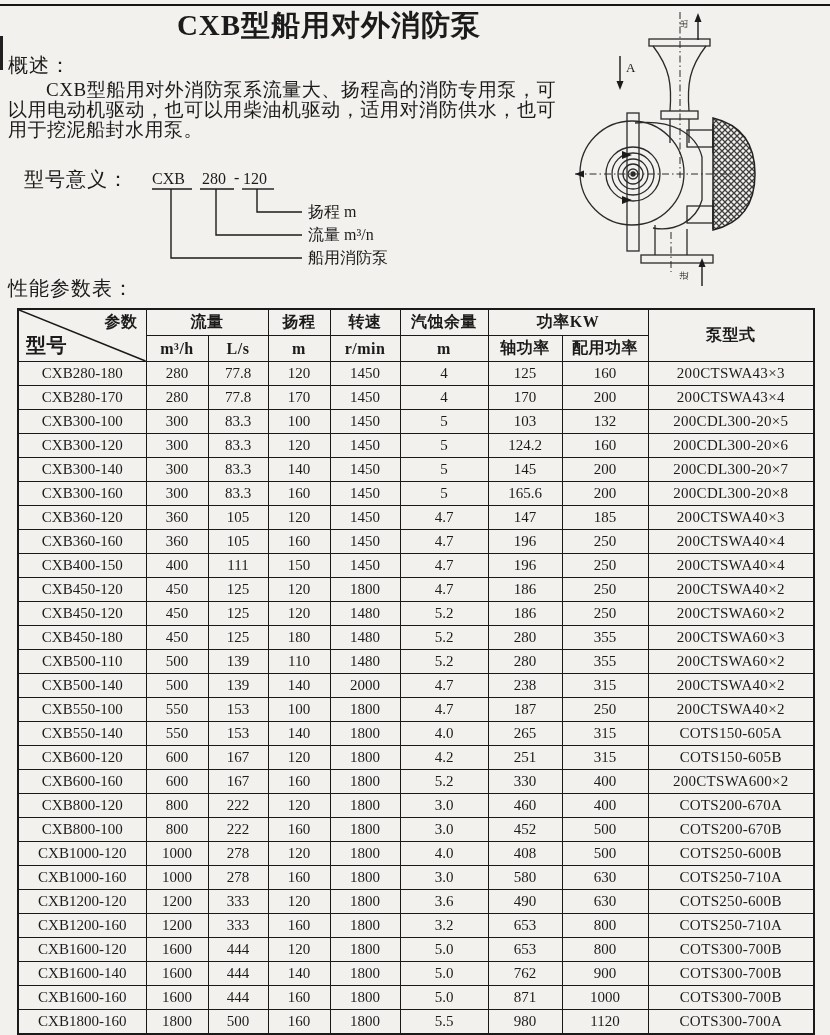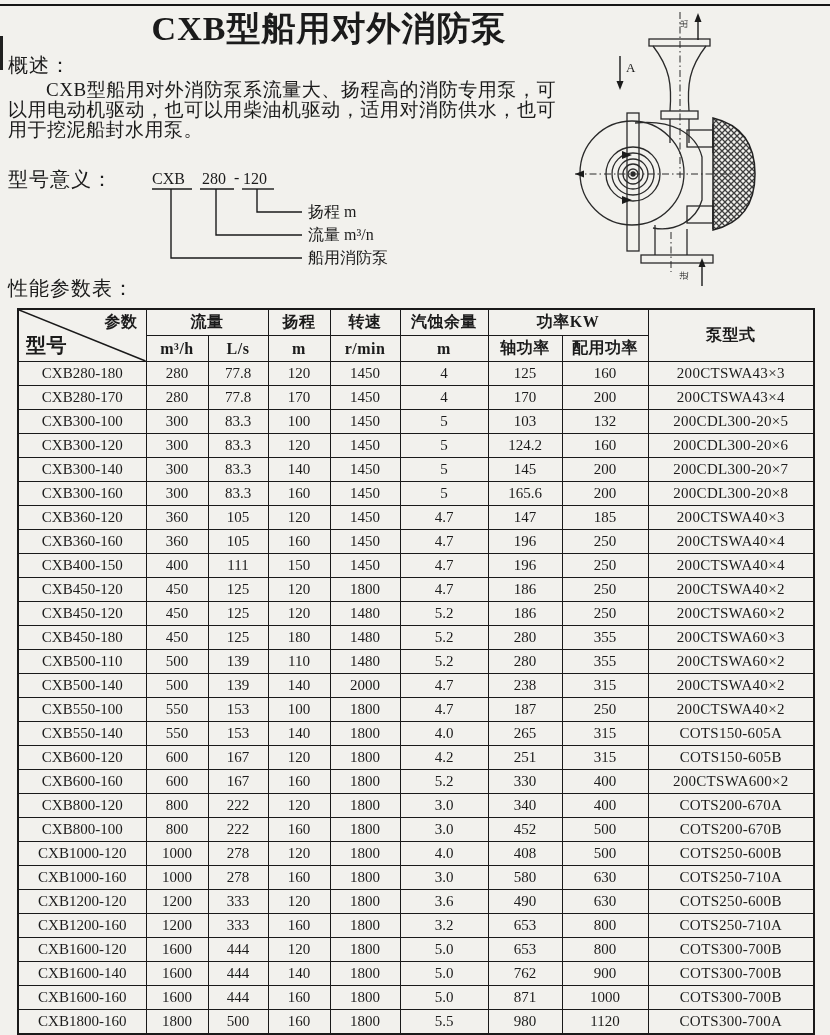--- a/index.html
+++ b/index.html
@@ -5,25 +5,25 @@
   html,body{margin:0;padding:0;}
   body{
     width:830px;height:1035px;position:relative;overflow:hidden;
     background:#f2f1ed;color:#1b1b1b;
     font-family:"Liberation Serif","DejaVu Serif",serif;
   }
   .top-rule{position:absolute;left:0;top:4px;width:830px;height:2px;background:#161616;}
   .edge-artifact{position:absolute;left:0;top:36px;width:3px;height:34px;background:#202020;}
   .doc-title{
     position:absolute;left:0;top:6px;width:658px;text-align:center;
-    font-size:34px;font-weight:bold;letter-spacing:1px;
+    font-size:29px;font-weight:bold;letter-spacing:1px;
   }
   .sec-heading{position:absolute;font-size:20px;font-weight:normal;letter-spacing:1px;}
   .h-overview{left:8px;top:52px;}
-  .h-model{left:8px;top:166px;}
+  .h-model{left:24px;top:166px;}
   .h-table{left:8px;top:275px;}
   .overview-text{
     position:absolute;left:8px;top:80px;width:548px;
     font-size:19px;line-height:20px;text-indent:2em;letter-spacing:.5px;text-align:justify;
   }
   .model-svg{position:absolute;left:150px;top:170px;}
   .model-svg text{font-family:"Liberation Serif","DejaVu Serif",serif;fill:#1b1b1b;}
   .pump-svg{position:absolute;left:575px;top:10px;}
   .pump-svg text{font-family:"Liberation Serif","DejaVu Serif",serif;fill:#1b1b1b;}
 
@@ -377,21 +377,21 @@
         <td>400</td>
         <td class="type-col">200CTSWA600×2</td>
       </tr>
       <tr>
         <td>CXB800-120</td>
         <td>800</td>
         <td>222</td>
         <td>120</td>
         <td>1800</td>
         <td>3.0</td>
-        <td>340</td>
+        <td>460</td>
         <td>400</td>
         <td class="type-col">COTS200-670A</td>
       </tr>
       <tr>
         <td>CXB800-100</td>
         <td>800</td>
         <td>222</td>
         <td>160</td>
         <td>1800</td>
         <td>3.0</td>

